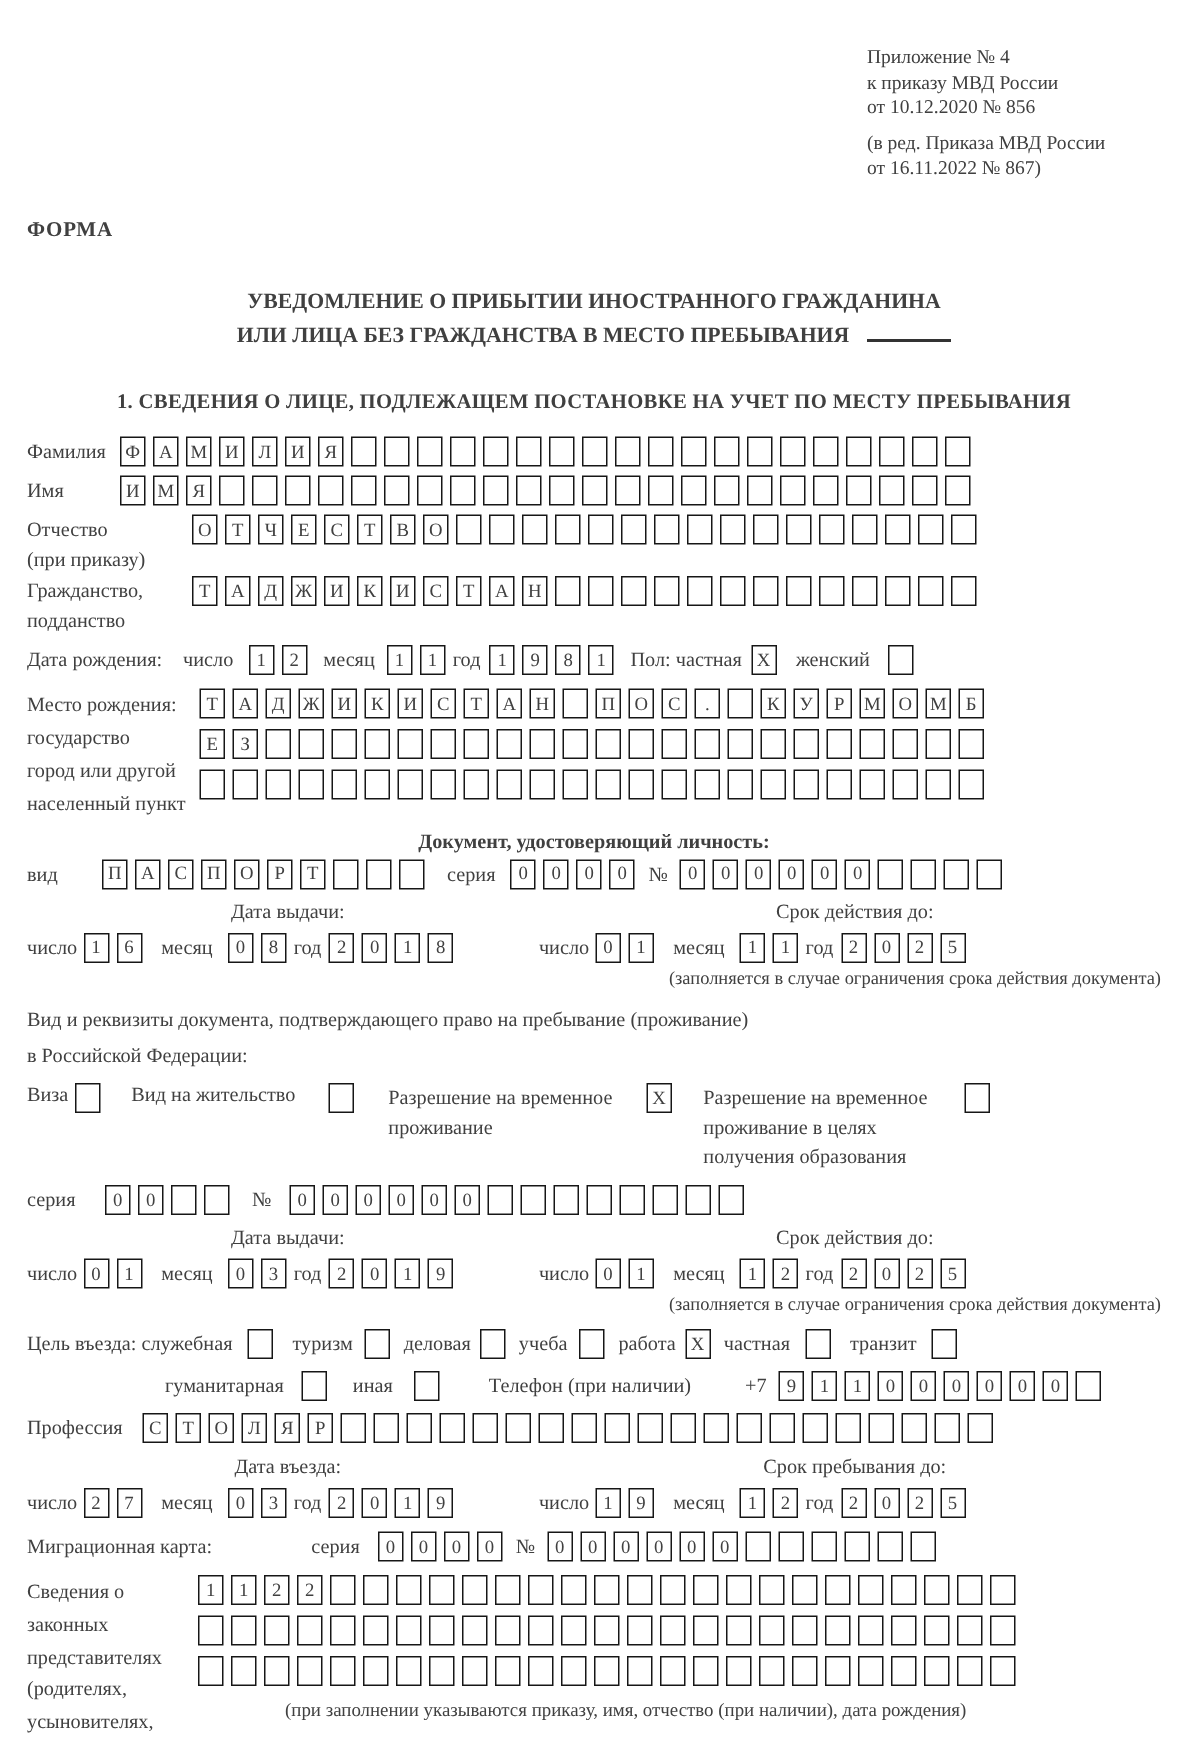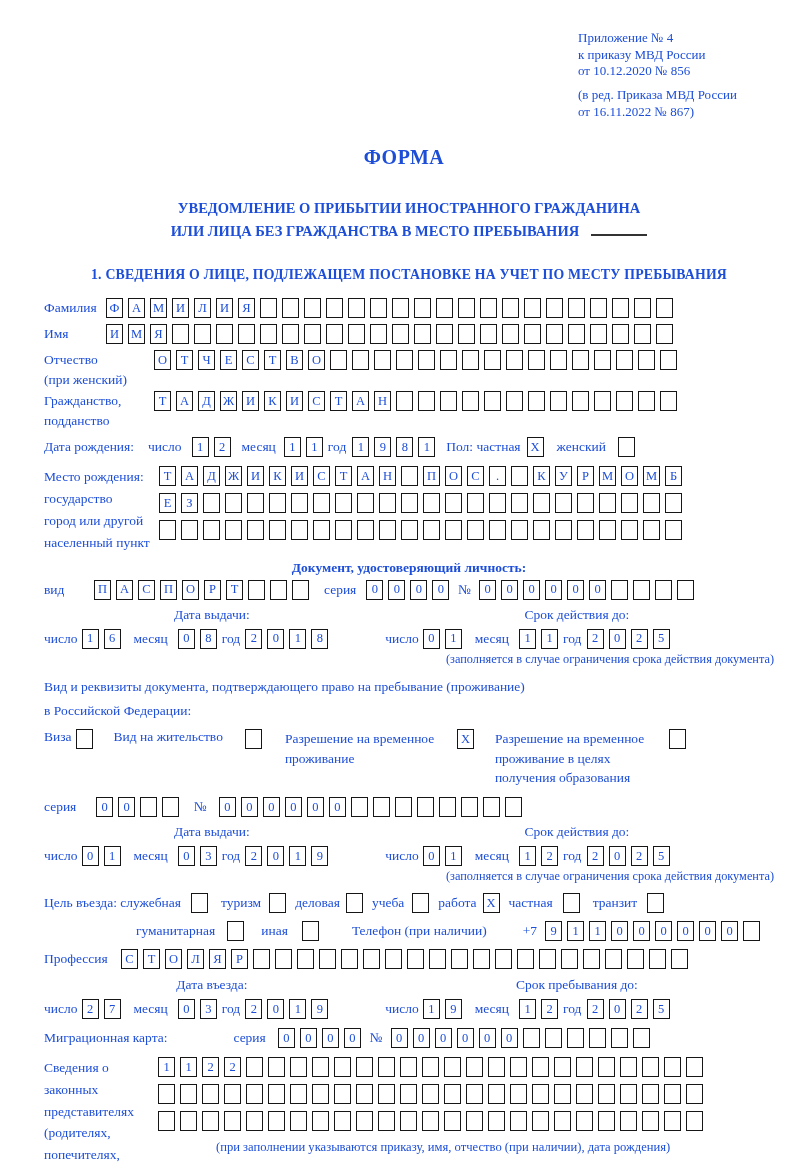--- a/index.html
+++ b/index.html
@@ -1,24 +1,24 @@
 <!DOCTYPE html>
 <html lang="ru"><head>
 <meta charset="utf-8">
 <style>
   * { box-sizing: border-box; }
   html,body { margin:0; padding:0; background:#ffffff; }
   .page {
-    width:800px; height:1163px; background:#fff; color:#1d4ed8;
+    width:800px; height:1163px; background:#fff; color:#404040;
     font-family:"Liberation Serif", serif; font-size:13.5px;
-    padding:30px 26px 0 44px; overflow:hidden; position:relative;
+    padding:30px 26px 0 18px; overflow:hidden; position:relative;
   }
   .hdr { margin-left:auto; width:196px; line-height:1.28; font-size:13px; }
   .hdr .grp2 { margin-top:7px; }
-  .forma { text-align:center; font-weight:bold; font-size:20px; margin:26px 10px 0 0; letter-spacing:.5px;font-family:Liberation Serif, serif; }
+  .forma { text-align:left; font-weight:bold; font-size:14px; margin:26px 10px 0 0; letter-spacing:.5px;font-family:Liberation Serif, serif; }
   .title { text-align:center; font-weight:bold; font-size:14.5px; margin-top:28px; line-height:1.55; }
   .blank-line { display:inline-block; width:56px; border-bottom:2px solid #333; height:12px; margin-left:12px; }
   .sec { font-weight:bold; font-size:13.8px; margin-top:25px; text-align:center; letter-spacing:.2px; }
   .form { margin-top:15px; }
   .row { display:flex; align-items:center; margin-top:6px; }
   .row.top { align-items:flex-start; }
   .cells { display:inline-flex; flex-wrap:nowrap; }
   .cell {
     flex:0 0 auto; width:17px; height:20px; border:1.6px solid #161616;
     margin-right:5px; display:inline-flex; align-items:center; justify-content:center;
@@ -150,21 +150,21 @@
           <span class="cell"></span>
           <span class="cell"></span>
           <span class="cell"></span>
           <span class="cell"></span>
           <span class="cell"></span>
           <span class="cell"></span>
           <span class="cell"></span>
           <span class="cell"></span>
         </span>
     </div>
-    <div style="margin-top:2px;">(при женский)</div>
+    <div style="margin-top:2px;">(при приказу)</div>
 
     <div class="row" style="margin-top:3px;">
       <span class="lbl" style="width:110px;">Гражданство,</span>
       <span class="cells">
           <span class="cell">Т</span>
           <span class="cell">А</span>
           <span class="cell">Д</span>
           <span class="cell">Ж</span>
           <span class="cell">И</span>
           <span class="cell">К</span>
@@ -642,21 +642,21 @@
           <span class="cell"></span>
         </span>
     </div>
 
     <div class="row top" style="margin-top:9px;">
       <div class="lblcol" style="width:114px;">
         <div>Сведения о</div>
         <div>законных</div>
         <div>представителях</div>
         <div>(родителях,</div>
-        <div>попечителях,</div>
+        <div>усыновителях,</div>
         <div>попечителях)</div>
       </div>
       <div class="cellrows">
         <span class="cells">
             <span class="cell">1</span>
             <span class="cell">1</span>
             <span class="cell">2</span>
             <span class="cell">2</span>
             <span class="cell"></span>
             <span class="cell"></span>

